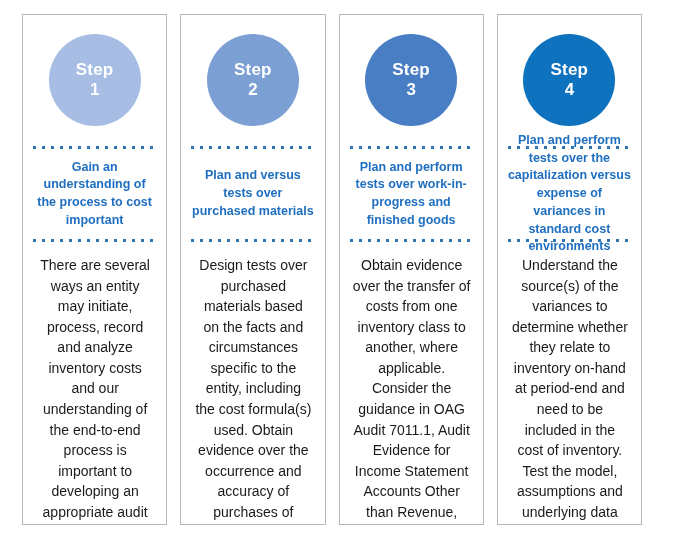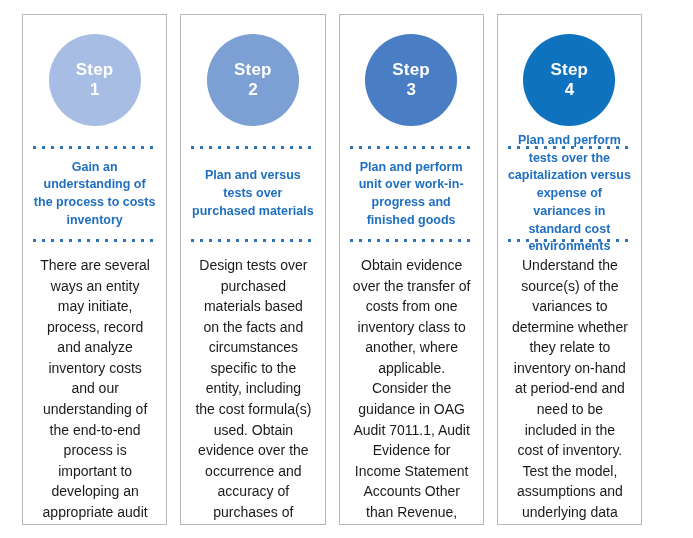--- a/index.html
+++ b/index.html
@@ -121,21 +121,21 @@
 
     <div class="panel">
       <div class="circle-area">
         <div class="step-circle" style="background: rgb(167, 189, 228);">
           <span class="step-word">Step</span>
           <span class="step-num">1</span>
         </div>
       </div>
       <div class="dot-rule"></div>
       <div class="title-band">
-        <p class="panel-title">Gain an understanding of the process to costs inventory</p>
+        <p class="panel-title">Gain an understanding of the process to cost important</p>
       </div>
       <div class="dot-rule"></div>
       <div class="body-area">
         <p class="panel-body">There are several ways an entity may initiate, process, record and analyze inventory costs and our understanding of the end-to-end process is important to developing an appropriate audit approach.</p>
       </div>
     </div>
 
     <div class="panel">
       <div class="circle-area">
         <div class="step-circle" style="background: rgb(124, 159, 212);">
@@ -155,21 +155,21 @@
 
     <div class="panel">
       <div class="circle-area">
         <div class="step-circle" style="background: rgb(74, 126, 196);">
           <span class="step-word">Step</span>
           <span class="step-num">3</span>
         </div>
       </div>
       <div class="dot-rule"></div>
       <div class="title-band">
-        <p class="panel-title">Plan and perform unit over work-in-progress and finished goods</p>
+        <p class="panel-title">Plan and perform tests over work-in-progress and finished goods</p>
       </div>
       <div class="dot-rule"></div>
       <div class="body-area">
         <p class="panel-body">Obtain evidence over the transfer of costs from one inventory class to another, where applicable. Consider the guidance in OAG Audit 7011.1, Audit Evidence for Income Statement Accounts Other than Revenue, when designing tests to provide evidence over labor and overhead costs. Consider if actual labor and overhead costs are complete, accurate and appropriately classified.</p>
       </div>
     </div>
 
     <div class="panel">
       <div class="circle-area">
         <div class="step-circle" style="background: rgb(15, 114, 190);">

